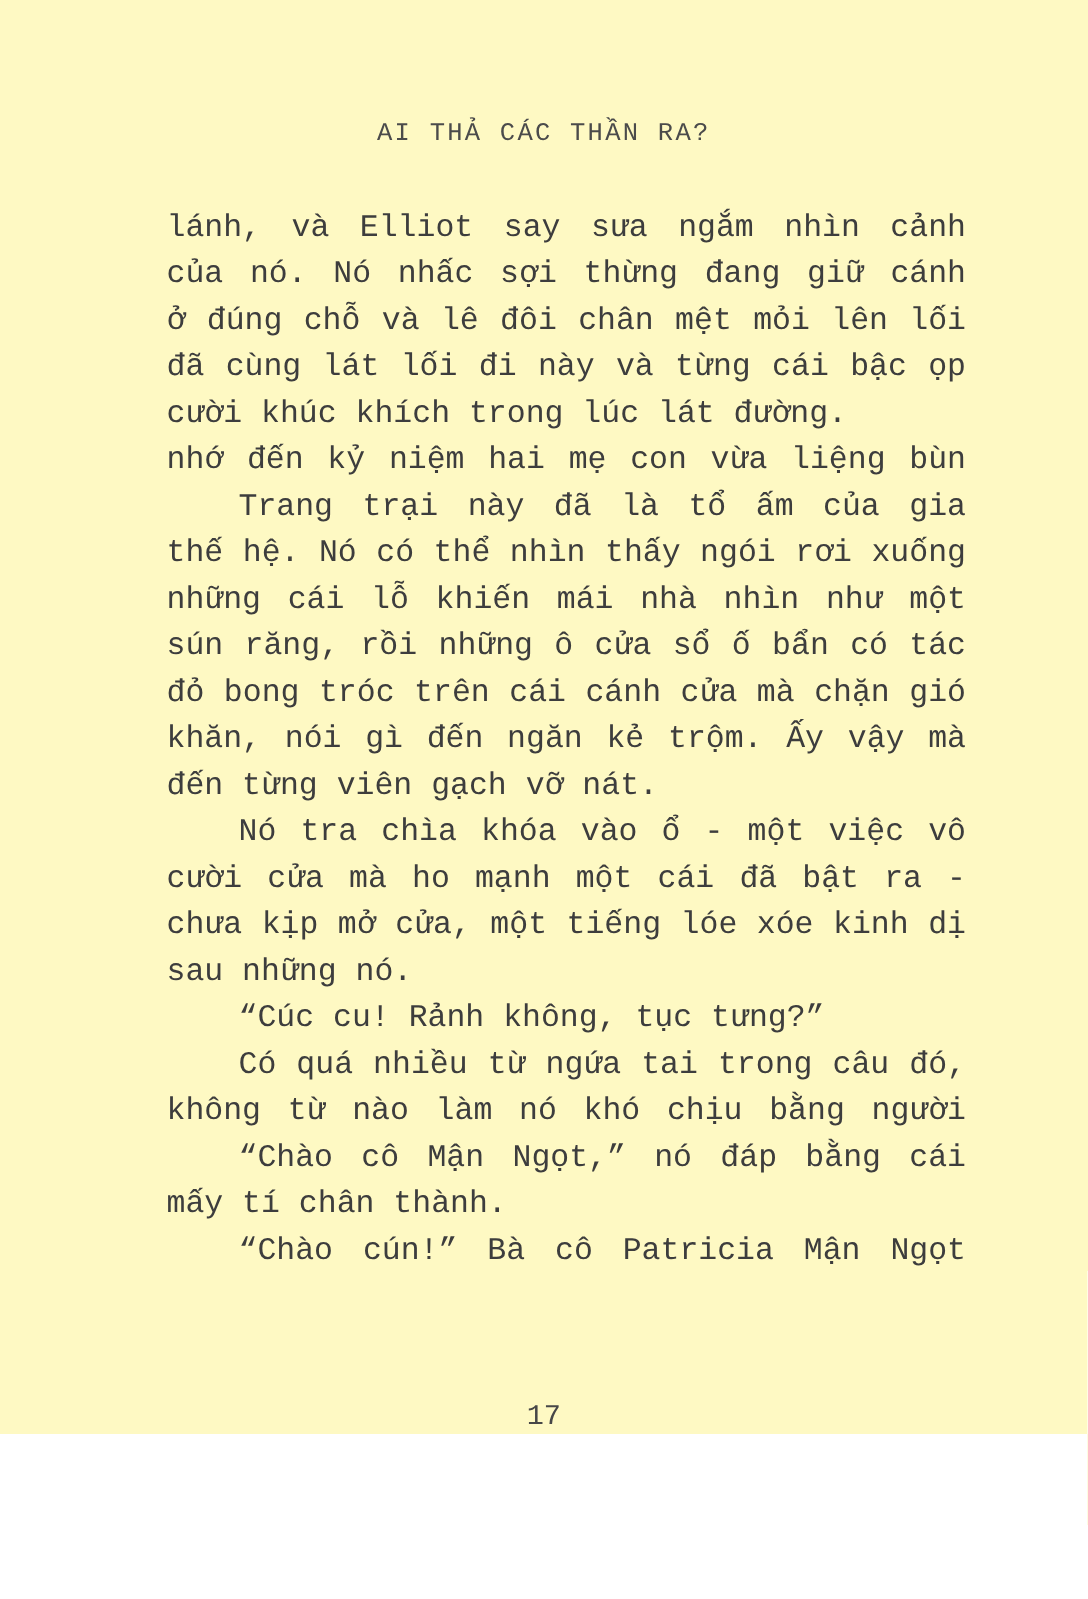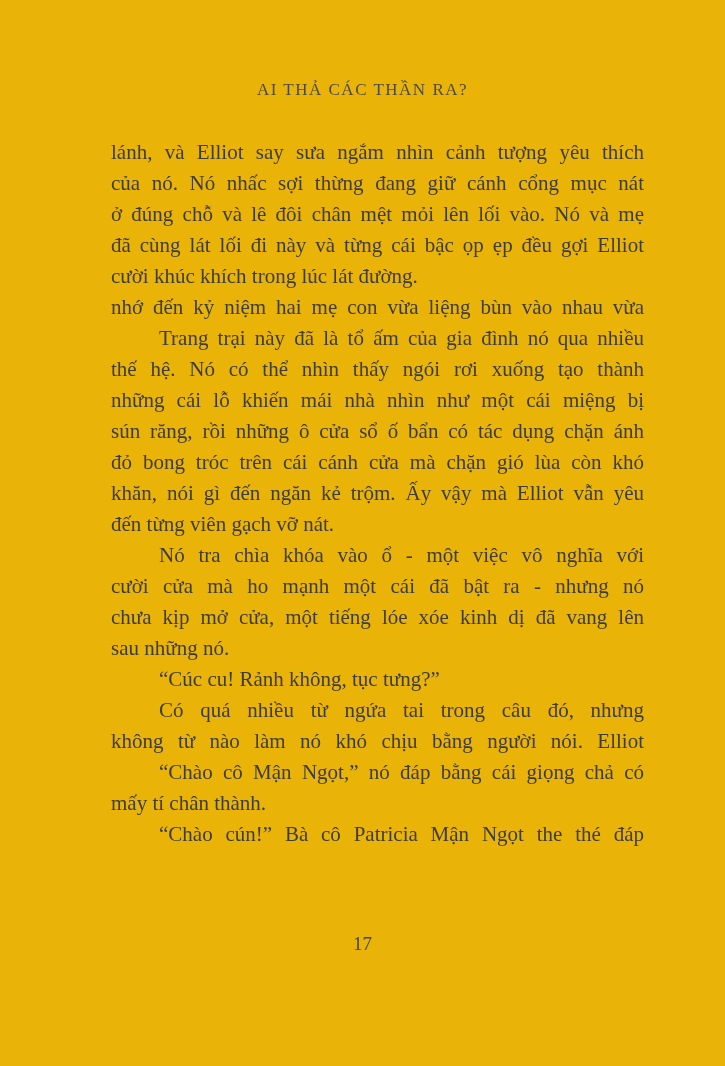--- a/index.html
+++ b/index.html
@@ -3,23 +3,23 @@
 <meta charset="utf-8">
 <style>
   html, body {
     margin: 0;
     padding: 0;
     background: #ffffff;
   }
   .page {
     position: relative;
     width: 725px;
-    height: 1066px;
-    background: #eab308;
-    font-family: Liberation Serif, serif;
+    height: 956px;
+    background: #fef9c3;
+    font-family: Liberation Mono, monospace;
     color: #3d3d3d;
     overflow: hidden;
   }
   .running-header {
     position: absolute;
     top: 80px;
     left: 0;
     width: 100%;
     text-align: center;
     font-size: 17px;

